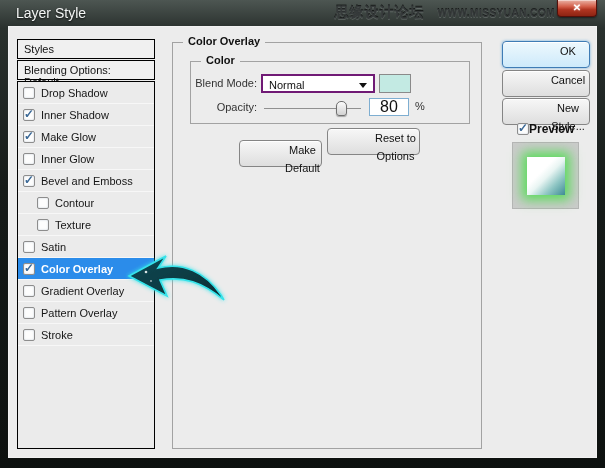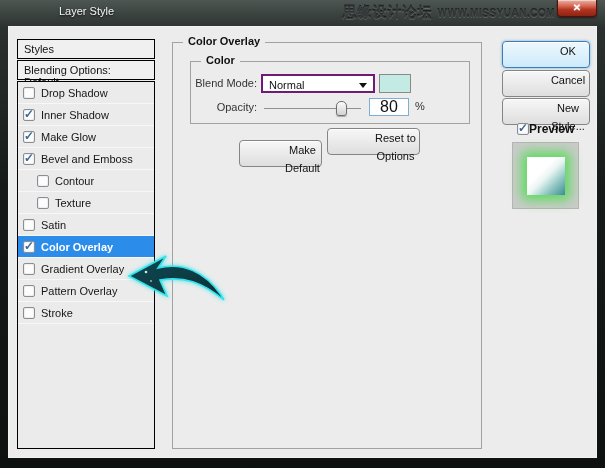--- a/index.html
+++ b/index.html
@@ -4,26 +4,25 @@
 <style>
   * { margin:0; padding:0; box-sizing:border-box; }
   html,body { width:605px; height:468px; font-family:"Liberation Sans", sans-serif; }
   .window {
     position:relative; width:605px; height:468px; overflow:hidden;
     background:linear-gradient(180deg,#4d5652 0%,#2a312e 6%,#161b19 40%,#0d110f 100%);
   }
   
   .titlebar { position:absolute; left:0; top:0; width:100%; height:26px; }
   .title-text {
-    position:absolute; left:16px; top:5px; font-size:11px; color:#f4f6f5;
+    position:absolute; left:16px; top:5px; font-size:14px; color:#f4f6f5;
     text-shadow:0 1px 2px rgba(0,0,0,.8);
-    margin-left:43px;
   }
   .watermark {
-    position:absolute; right:50px; top:4px; display:flex; align-items:baseline; gap:5px;
+    position:absolute; right:50px; top:4px; display:flex; align-items:baseline; gap:13px;
     color:#35393a; font-weight:bold;
     text-shadow:0 1px 0 rgba(190,200,195,.25), 0 -1px 0 rgba(0,0,0,.6);
     white-space:nowrap;
   }
   .watermark .cn { font-size:14px; letter-spacing:1px; }
   .watermark .site { font-size:10px; letter-spacing:0.5px; }
   .close-btn {
     position:absolute; right:8px; top:0; width:40px; height:17px;
     background:linear-gradient(180deg,#eab3a6 0%,#d4604b 40%,#b03521 60%,#8e2413 100%);
     border:1px solid #55100a; border-top:none; border-radius:0 0 4px 4px;
@@ -134,20 +133,24 @@
           <span class="cb"></span>
           <span class="row-label">Drop Shadow</span>
         </div>
         <div class="style-row">
           <span class="cb checked"></span>
           <span class="row-label">Inner Shadow</span>
         </div>
         <div class="style-row">
           <span class="cb checked"></span>
           <span class="row-label">Make Glow</span>
+        </div>
+        <div class="style-row">
+          <span class="cb"></span>
+          <span class="row-label">Inner Glow</span>
         </div>
         <div class="style-row">
           <span class="cb checked"></span>
           <span class="row-label">Bevel and Emboss</span>
         </div>
         <div class="style-row indent">
           <span class="cb"></span>
           <span class="row-label">Contour</span>
         </div>
         <div class="style-row indent">

